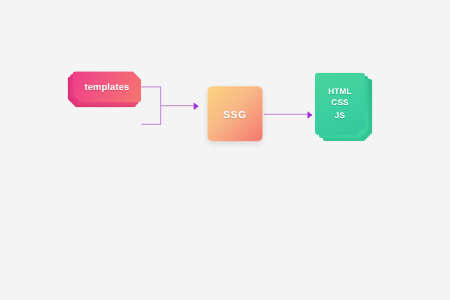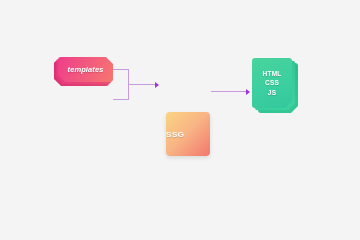--- a/index.html
+++ b/index.html
@@ -20,21 +20,20 @@
     width: 360px;
     height: 182px;
     background: #f4f4f4;
   }
 
   
   .doc-stack {
     position: absolute;
     width: 55px;
     height: 38px;
-    font-style: italic;
   }
   .doc-layer {
     position: absolute;
     left: 0;
     top: 0;
     width: 55px;
     height: 25px;
     border-radius: 3px;
     
     -webkit-clip-path: polygon(0 0, calc(100% - 7px) 0, 100% 7px, 100% 100%, 7px 100%, 0 calc(100% - 7px));
@@ -112,22 +111,21 @@
     position: absolute;
     left: 166px;
     top: 69px;
     width: 44px;
     height: 44px;
     border-radius: 4px;
     background: linear-gradient(135deg, #fad481 0%, #f8b485 48%, #f2776e 100%);
     box-shadow: 0 2px 4px rgba(0,0,0,0.10);
     display: flex;
     align-items: center;
-    justify-content: flex-start;
-    margin-top: 43px;
+    justify-content: center;
   }
   #ssg-label {
     color: #ffffff;
     font-size: 8px;
     font-weight: bold;
     letter-spacing: 0.6px;
     text-shadow: 0 1px 1px rgba(0,0,0,0.16);
   }
 
   

